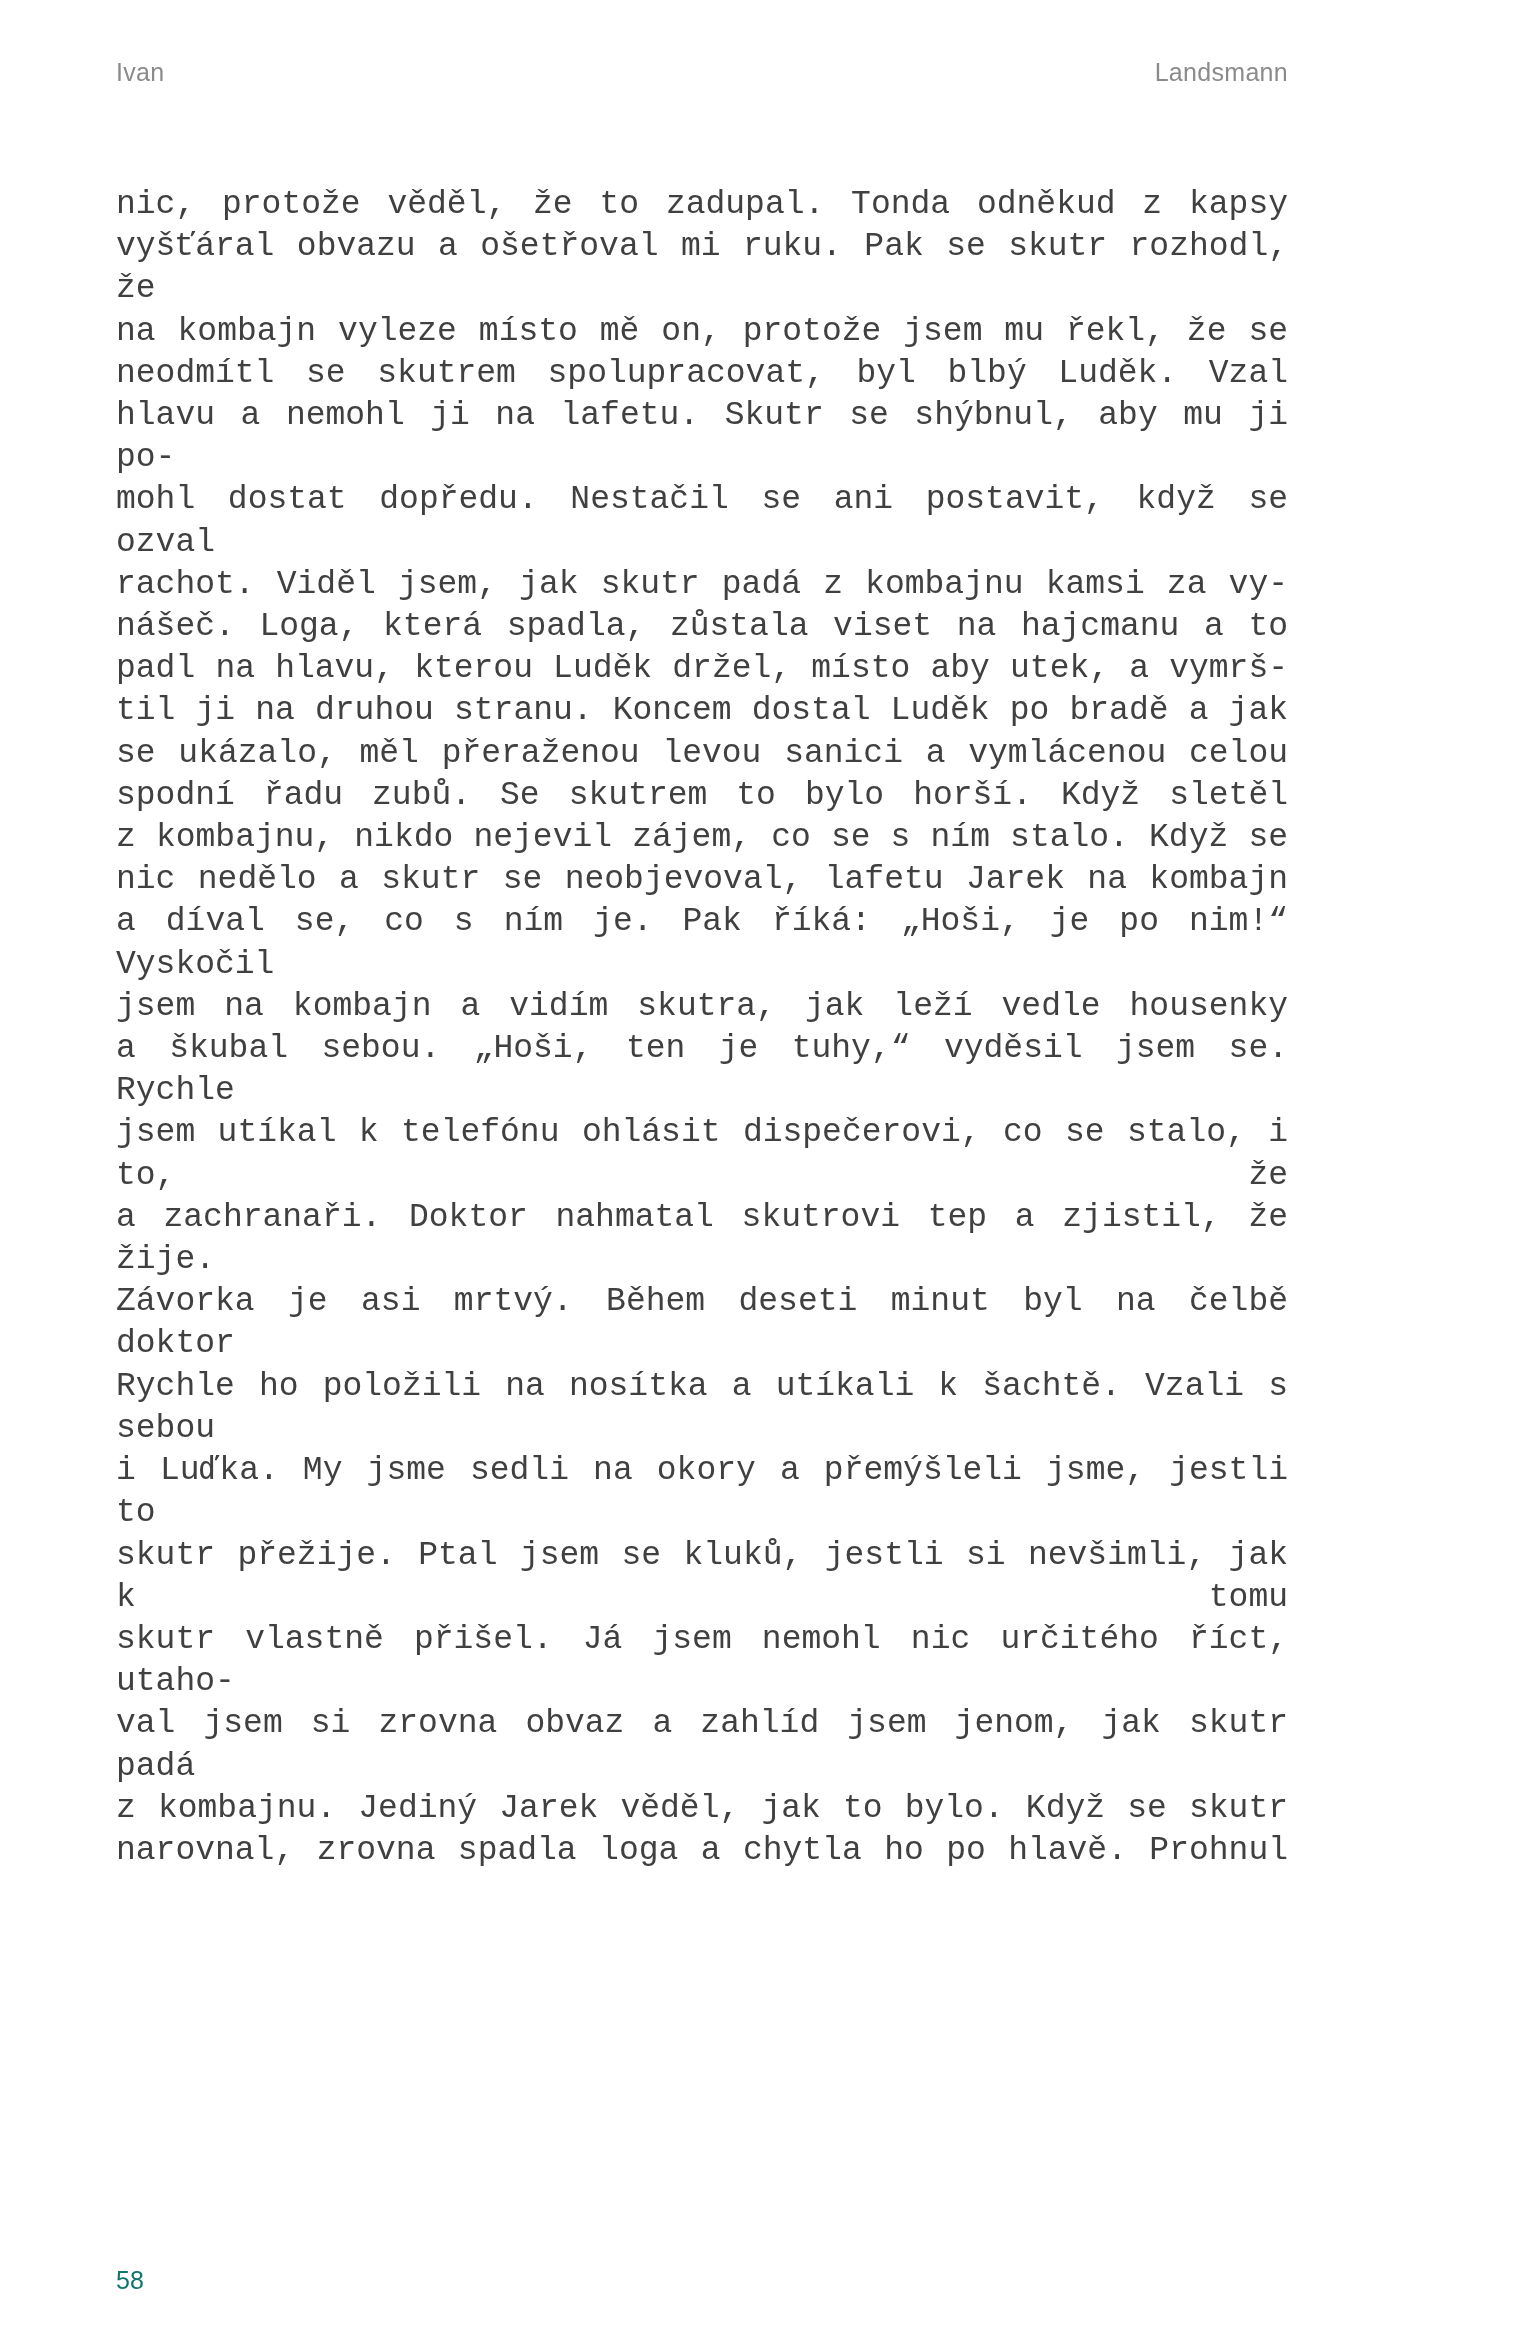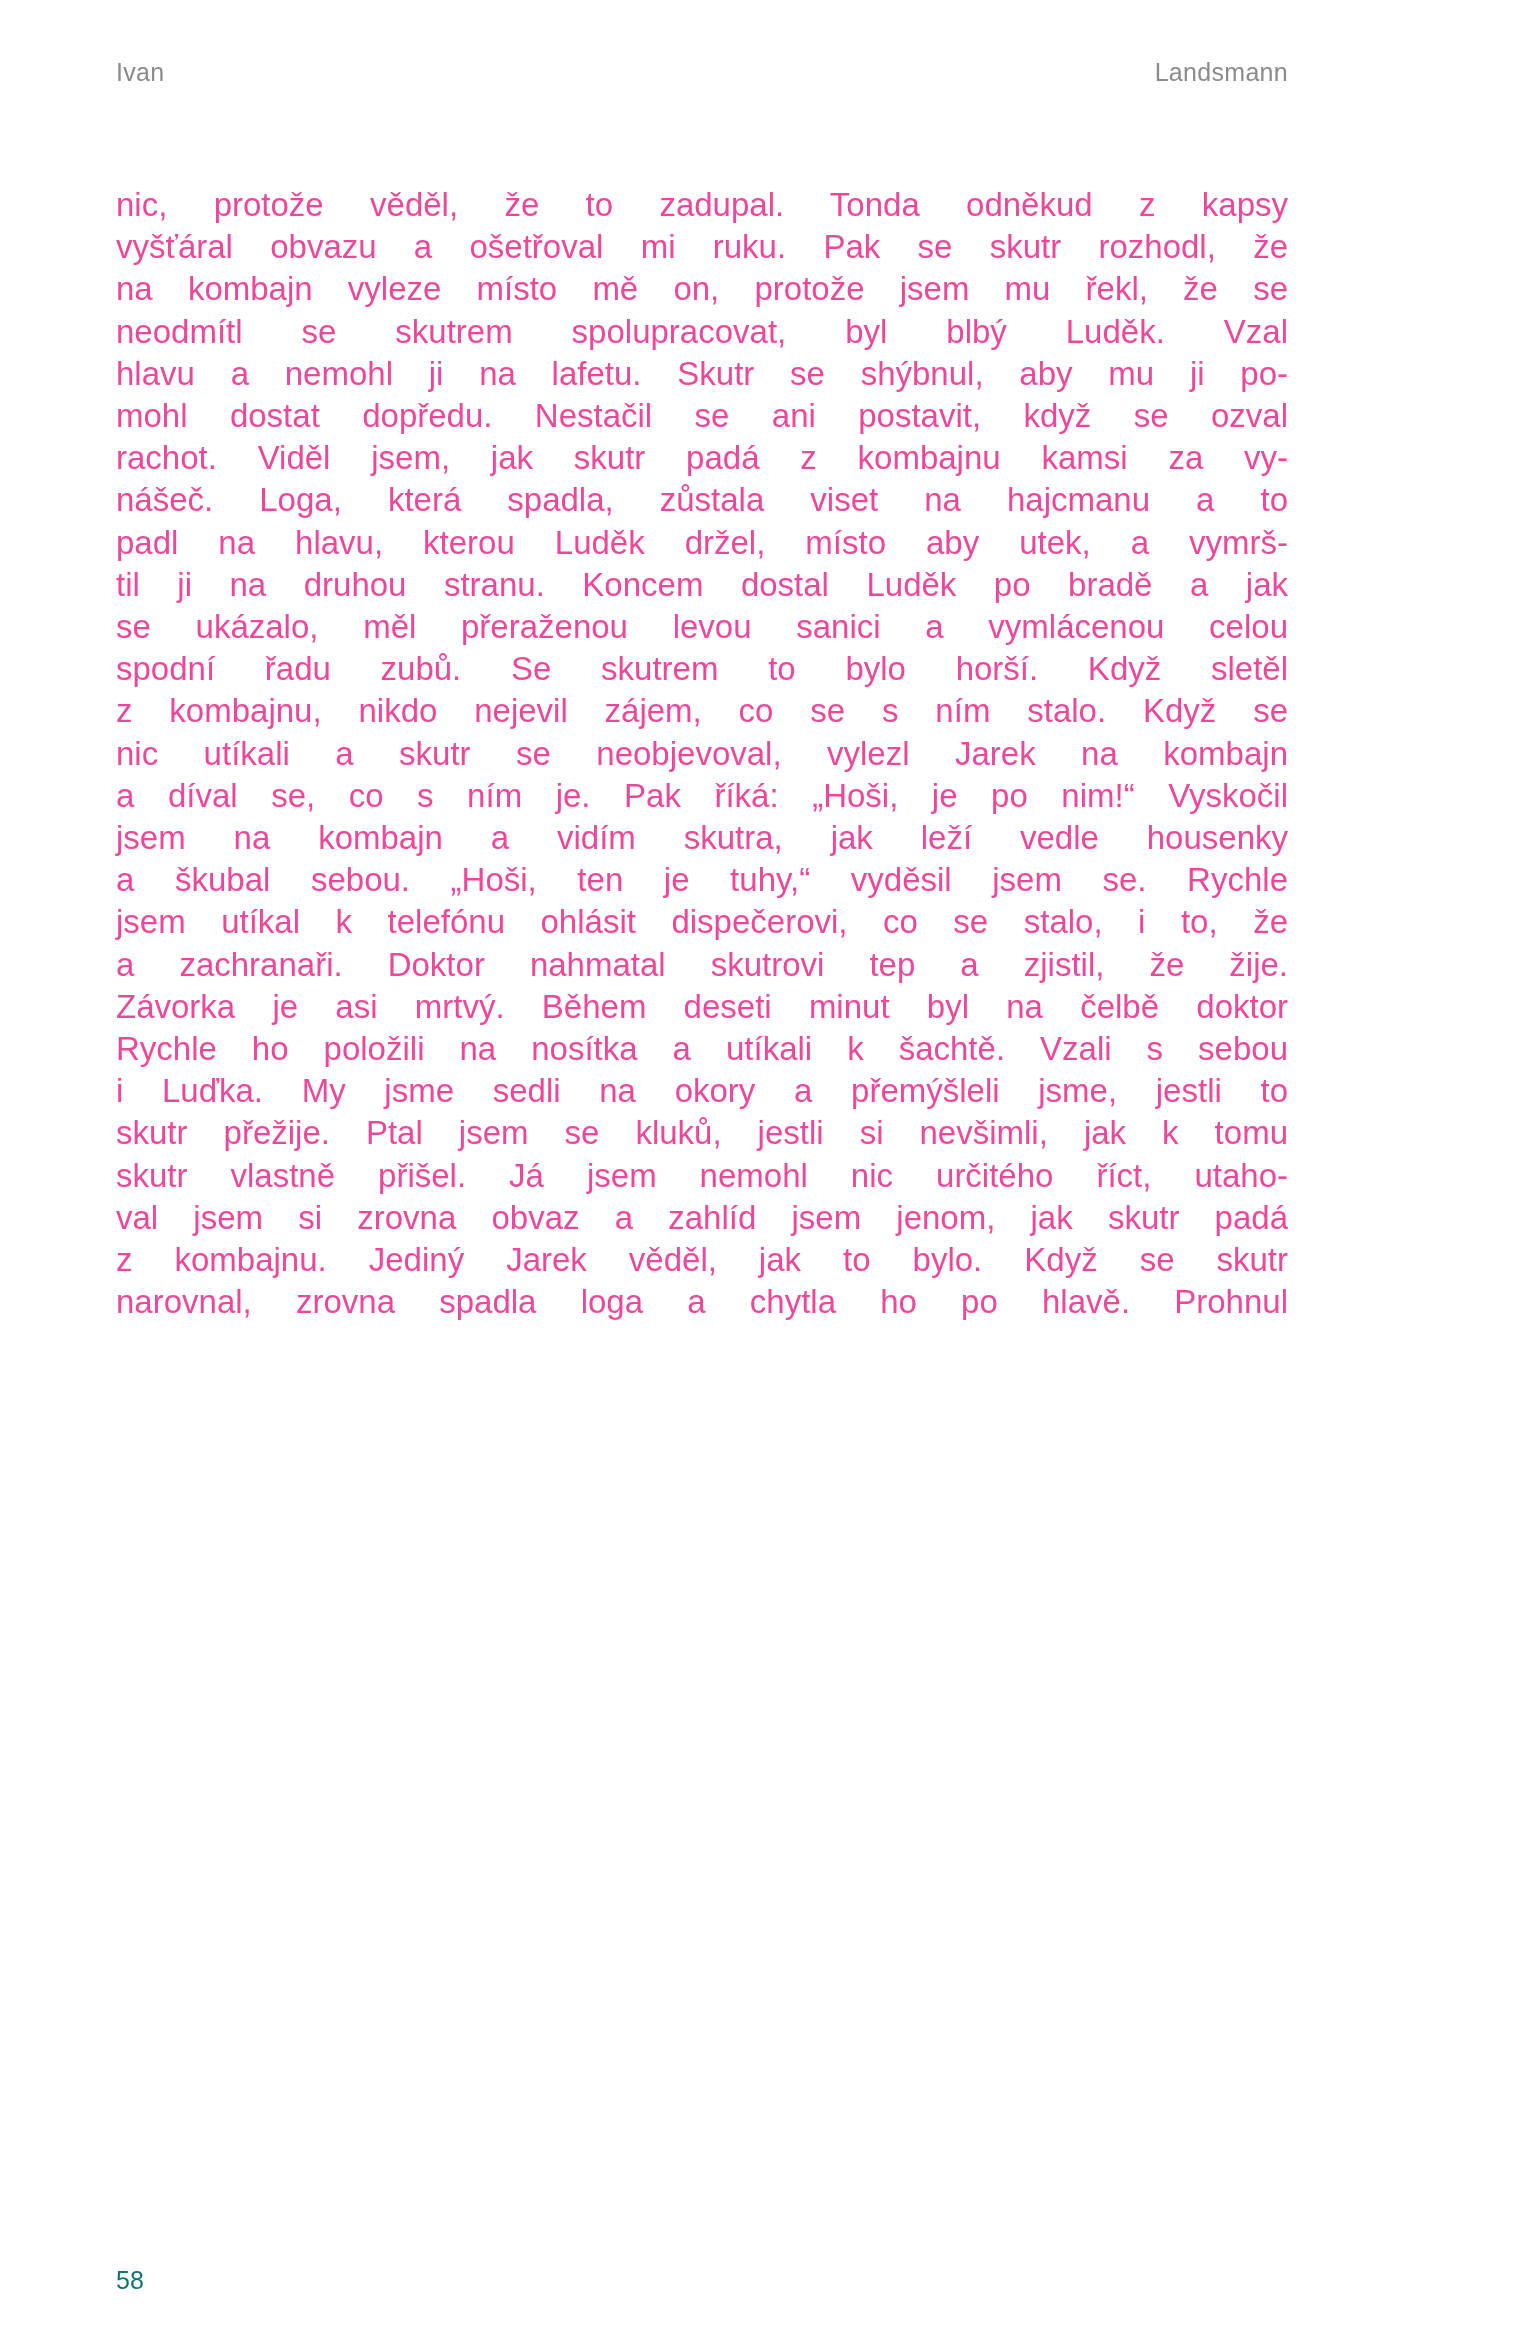--- a/index.html
+++ b/index.html
@@ -24,24 +24,24 @@
     font-family: "Liberation Sans", sans-serif;
     font-size: 25px;
     color: #8b8b8b;
     letter-spacing: 0.3px;
   }
   .body-text {
     position: absolute;
     top: 184px;
     left: 116px;
     right: 112px;
-    font-family: Liberation Sans, sans-serif;
+    font-family: Liberation Mono, monospace;
     font-size: 33px;
     line-height: 42.2px;
-    color: #ec4899;
+    color: #404040;
   }
   .line {
     text-align: justify;
     text-align-last: justify;
     white-space: normal;
   }
   .page-footer {
     position: absolute;
     left: 116px;
     bottom: 52px;
@@ -67,21 +67,21 @@
       <div class="line">neodmítl se skutrem spolupracovat, byl blbý Luděk. Vzal</div>
       <div class="line">hlavu a nemohl ji na lafetu. Skutr se shýbnul, aby mu ji po-</div>
       <div class="line">mohl dostat dopředu. Nestačil se ani postavit, když se ozval</div>
       <div class="line">rachot. Viděl jsem, jak skutr padá z kombajnu kamsi za vy-</div>
       <div class="line">nášeč. Loga, která spadla, zůstala viset na hajcmanu a to</div>
       <div class="line">padl na hlavu, kterou Luděk držel, místo aby utek, a vymrš-</div>
       <div class="line">til ji na druhou stranu. Koncem dostal Luděk po bradě a jak</div>
       <div class="line">se ukázalo, měl přeraženou levou sanici a vymlácenou celou</div>
       <div class="line">spodní řadu zubů. Se skutrem to bylo horší. Když sletěl</div>
       <div class="line">z kombajnu, nikdo nejevil zájem, co se s ním stalo. Když se</div>
-      <div class="line">nic utíkali a skutr se neobjevoval, vylezl Jarek na kombajn</div>
+      <div class="line">nic nedělo a skutr se neobjevoval, lafetu Jarek na kombajn</div>
       <div class="line">a díval se, co s ním je. Pak říká: „Hoši, je po nim!“ Vyskočil</div>
       <div class="line">jsem na kombajn a vidím skutra, jak leží vedle housenky</div>
       <div class="line">a škubal sebou. „Hoši, ten je tuhy,“ vyděsil jsem se. Rychle</div>
       <div class="line">jsem utíkal k telefónu ohlásit dispečerovi, co se stalo, i to, že</div>
       <div class="line">a zachranaři. Doktor nahmatal skutrovi tep a zjistil, že žije.</div>
       <div class="line">Závorka je asi mrtvý. Během deseti minut byl na čelbě doktor</div>
       <div class="line">Rychle ho položili na nosítka a utíkali k šachtě. Vzali s sebou</div>
       <div class="line">i Luďka. My jsme sedli na okory a přemýšleli jsme, jestli to</div>
       <div class="line">skutr přežije. Ptal jsem se kluků, jestli si nevšimli, jak k tomu</div>
       <div class="line">skutr vlastně přišel. Já jsem nemohl nic určitého říct, utaho-</div>

